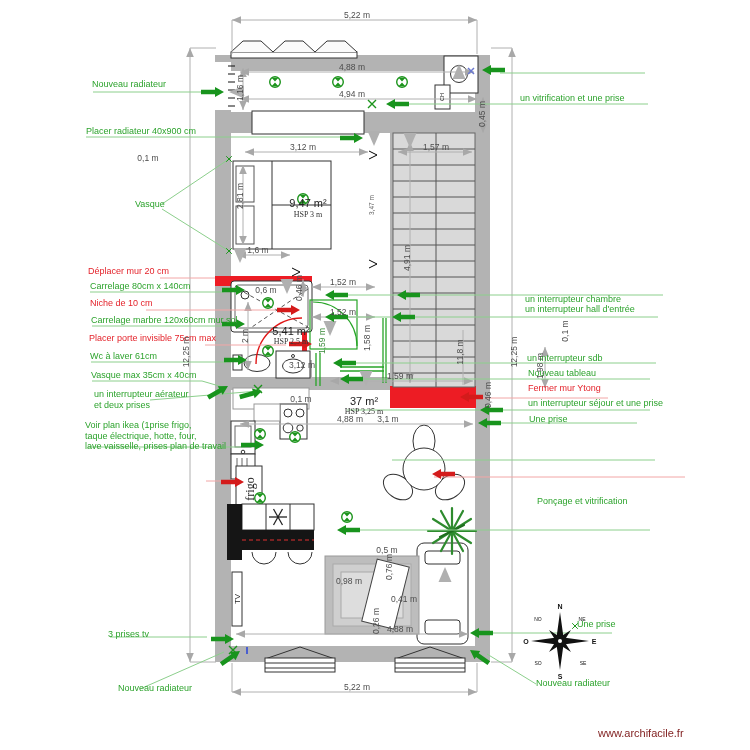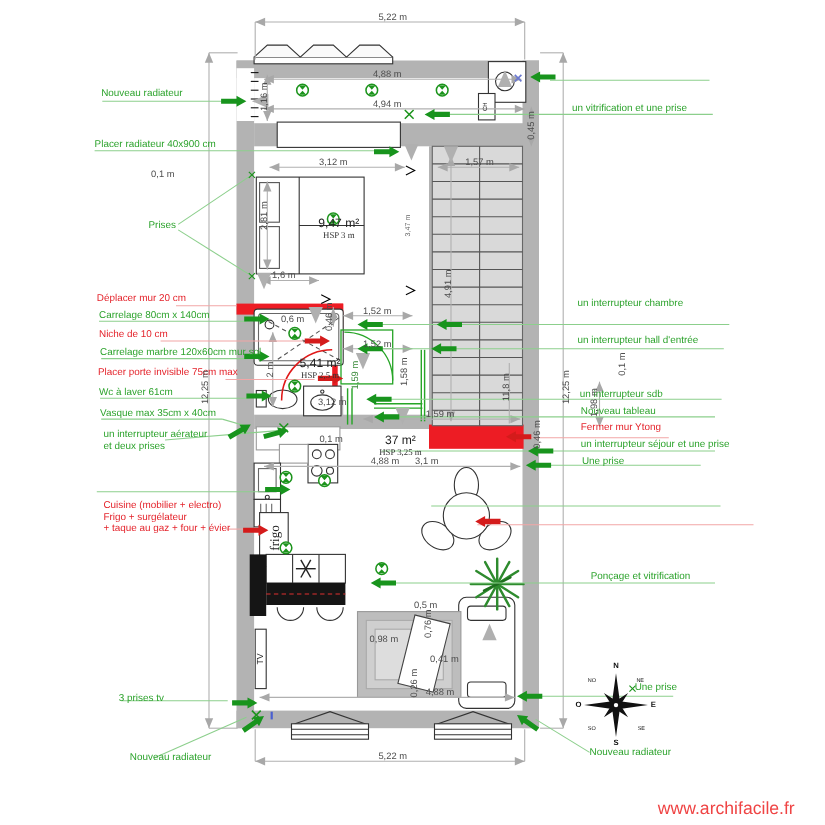--- a/index.html
+++ b/index.html
@@ -15,21 +15,21 @@
   .dim.gr{color:#3a8a3a;}
   .tiny{font-size:6.5px;color:#666;white-space:nowrap;transform:translate(-50%,-50%) rotate(-90deg);}
   .room{font-size:11px;color:#222;white-space:nowrap;transform:translate(-50%,-50%);}
   .hsp{font-size:8px;color:#333;white-space:nowrap;transform:translate(-50%,-50%);font-family:Liberation Serif, serif;}
   .frigo{font-size:12px;color:#222;font-family:"Liberation Serif",serif;
          white-space:nowrap;transform:translate(-50%,-50%) rotate(-90deg);}
   .tvtxt{font-size:8px;color:#222;white-space:nowrap;transform:translate(-50%,-50%) rotate(-90deg);}
   .appl{font-size:5.5px;color:#222;white-space:nowrap;transform:translate(-50%,-50%) rotate(-90deg);}
   .cl{font-size:7px;font-weight:bold;color:#111;transform:translate(-50%,-50%);}
   .cl.s{font-size:5px;font-weight:normal;}
-  .wm{font-size:16px;color:#ef4444;}
+  .wm{font-size:11px;color:#7f1d1d;}
 </style>
 </head>
 <body>
 
 <div id="canvas">
 
 <svg id="plan-svg" width="750" height="750" viewBox="0 0 750 750">
   <defs>
     <path id="garr" d="M0,0 L-9,-5 L-9,-2.3 L-23,-2.3 L-23,2.3 L-9,2.3 L-9,5 Z"></path>
     <path id="dah" d="M0,0 L-9,-3.8 L-9,3.8 Z"></path>
@@ -431,45 +431,45 @@
 
   <g>
     <path d="M560,612 L563.5,637.5 L589,641 L563.5,644.5 L560,670 L556.5,644.5 L531,641 L556.5,637.5 Z" fill="#111"></path>
     <path d="M571,630 L560,637 L549,630 L556,641 L549,652 L560,645 L571,652 L564,641 Z" fill="#111"></path>
     <circle cx="560" cy="641" r="2" fill="#fff"></circle>
   </g>
 </svg>
 
 <div class="t lab g" style="left:92px;top:79px">Nouveau radiateur</div>
 <div class="t lab g" style="left:86px;top:126px">Placer radiateur 40x900 cm</div>
-<div class="t lab g" style="left:135px;top:199px">Prises</div>
+<div class="t lab g" style="left:135px;top:199px">Vasque</div>
 <div class="t lab r" style="left:88px;top:266px">Déplacer mur 20 cm</div>
 <div class="t lab g" style="left:90px;top:281px">Carrelage 80cm x 140cm</div>
 <div class="t lab r" style="left:90px;top:298px">Niche de 10 cm</div>
 <div class="t lab g" style="left:91px;top:315px">Carrelage marbre 120x60cm mur sol</div>
 <div class="t lab r" style="left:89px;top:333px">Placer porte invisible 75cm max</div>
 <div class="t lab g" style="left:90px;top:351px">Wc à laver 61cm</div>
 <div class="t lab g" style="left:91px;top:370px">Vasque max 35cm x 40cm</div>
 <div class="t lab g" style="left:94px;top:389px">un interrupteur aérateur
 et deux prises</div>
-<div class="t lab r" style="left:94px;top:454px">Cuisine (mobilier + electro)
-Frigo + surgélateur
-+ taque au gaz + four + évier</div>
+<div class="t lab g" style="left:85px;top:420px">Voir plan ikea (1prise frigo,
+taque électrique, hotte, four,
+ lave vaisselle, prises plan de travail</div>
 <div class="t lab g" style="left:108px;top:629px">3 prises tv</div>
 <div class="t lab g" style="left:118px;top:683px">Nouveau radiateur</div>
 
 <div class="t lab g" style="left:520px;top:93px">un vitrification et une prise</div>
-<div class="t lab g" style="left:525px;top:270px">un interrupteur chambre</div>
+<div class="t lab g" style="left:525px;top:294px">un interrupteur chambre</div>
 <div class="t lab g" style="left:525px;top:304px">un interrupteur hall d'entrée</div>
 <div class="t lab g" style="left:527px;top:353px">un interrupteur sdb</div>
 <div class="t lab g" style="left:528px;top:368px">Nouveau tableau</div>
 <div class="t lab r" style="left:528px;top:383px">Fermer mur Ytong</div>
 <div class="t lab g" style="left:528px;top:398px">un interrupteur séjour et une prise</div>
 <div class="t lab g" style="left:529px;top:414px">Une prise</div>
-<div class="t lab g" style="left:537px;top:518px">Ponçage et vitrification</div>
+<div class="t lab g" style="left:537px;top:496px">Ponçage et vitrification</div>
 <div class="t lab g" style="left:577px;top:619px">Une prise</div>
 <div class="t lab g" style="left:536px;top:678px">Nouveau radiateur</div>
 
 <div class="t room" style="left:308px;top:203px">9,47 m²</div>
 <div class="t hsp" style="left:308px;top:214px">HSP 3 m</div>
 <div class="t room" style="left:291px;top:331px">5,41 m²</div>
 <div class="t hsp" style="left:291px;top:341px">HSP 2,5 m</div>
 <div class="t room" style="left:364px;top:401px">37 m²</div>
 <div class="t hsp" style="left:364px;top:411px">HSP 3,25 m</div>
 

